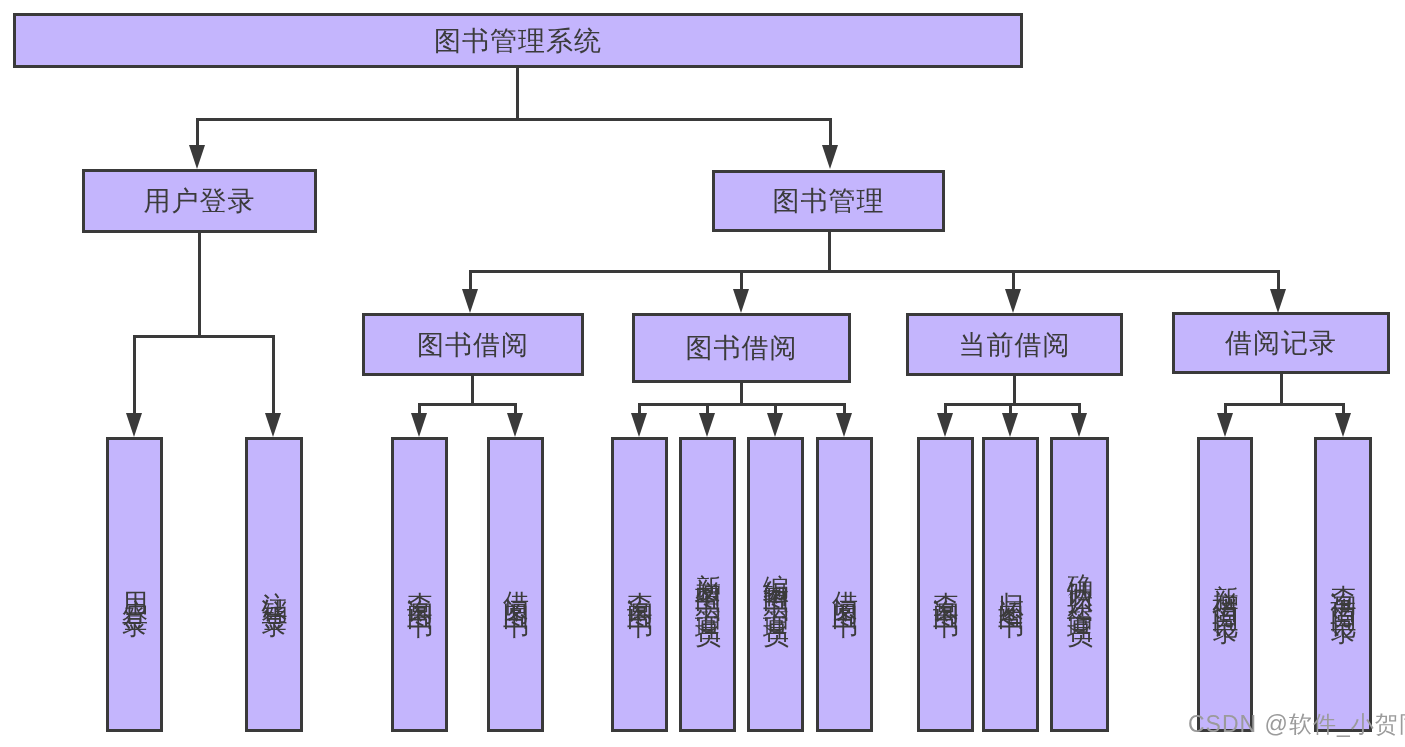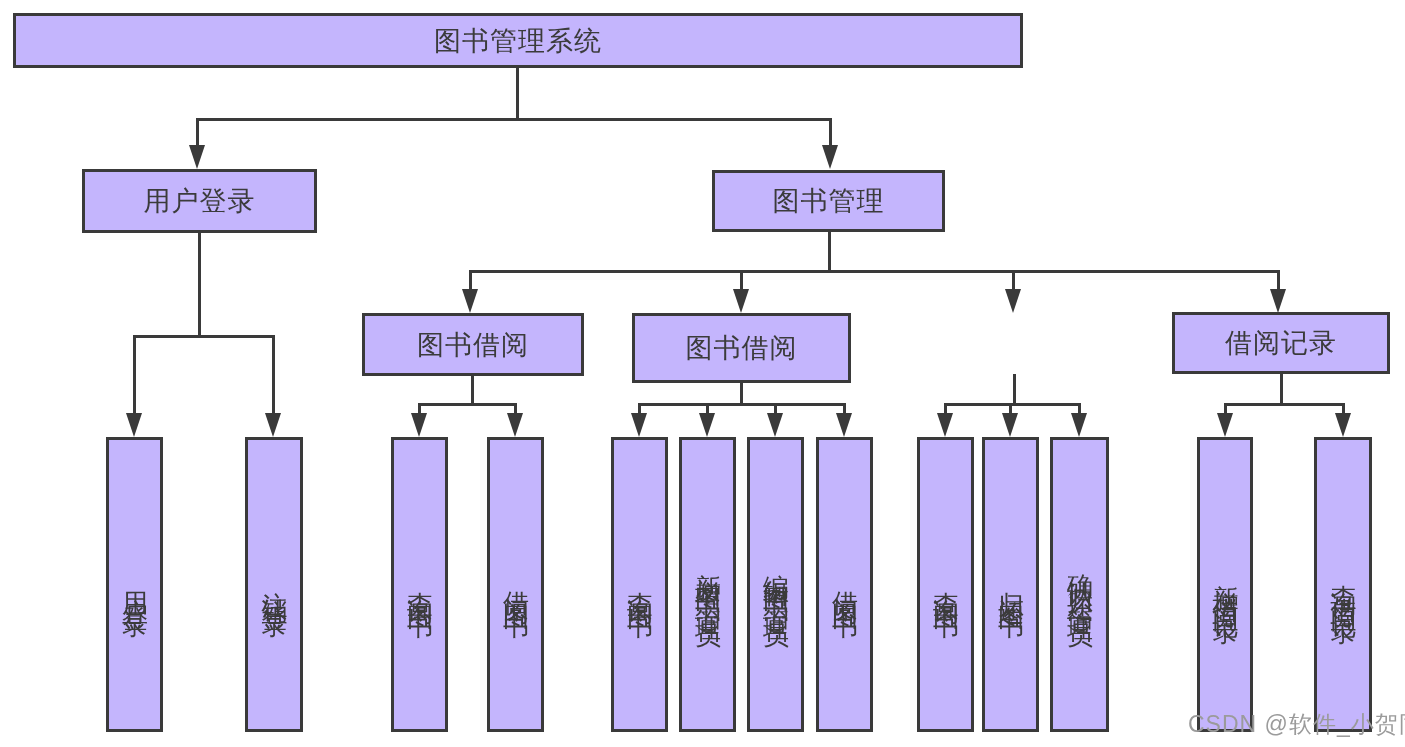--- a/index.html
+++ b/index.html
@@ -32,20 +32,23 @@
   </div>
   <div class="box" style="left:712px;top:170px;width:233px;height:62px;font-family:Liberation Serif, serif;">
     <span class="hlabel">图书管理</span>
   </div>
 
   <div class="box" style="left:362px;top:313px;width:222px;height:63px;">
     <span class="hlabel">图书借阅</span>
   </div>
   <div class="box" style="left:632px;top:313px;width:219px;height:70px;">
     <span class="hlabel">图书借阅</span>
+  </div>
+  <div class="box" style="left:906px;top:313px;width:217px;height:63px;">
+    <span class="hlabel">当前借阅</span>
   </div>
   <div class="box" style="left:1172px;top:312px;width:218px;height:62px;">
     <span class="hlabel">借阅记录</span>
   </div>
 
   <div class="box" style="left:106px;top:437px;width:57px;height:295px;">
     <span class="vlabel">用户登录</span>
   </div>
   <div class="box" style="left:245px;top:437px;width:58px;height:295px;">
     <span class="vlabel">注销登录</span>

